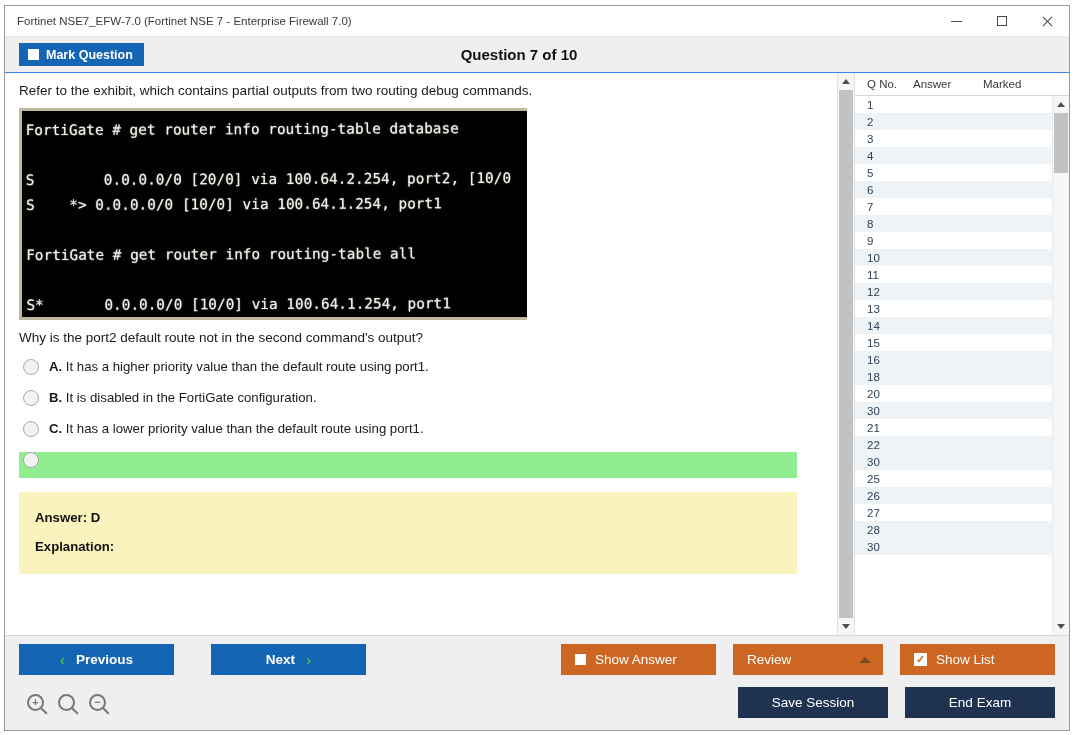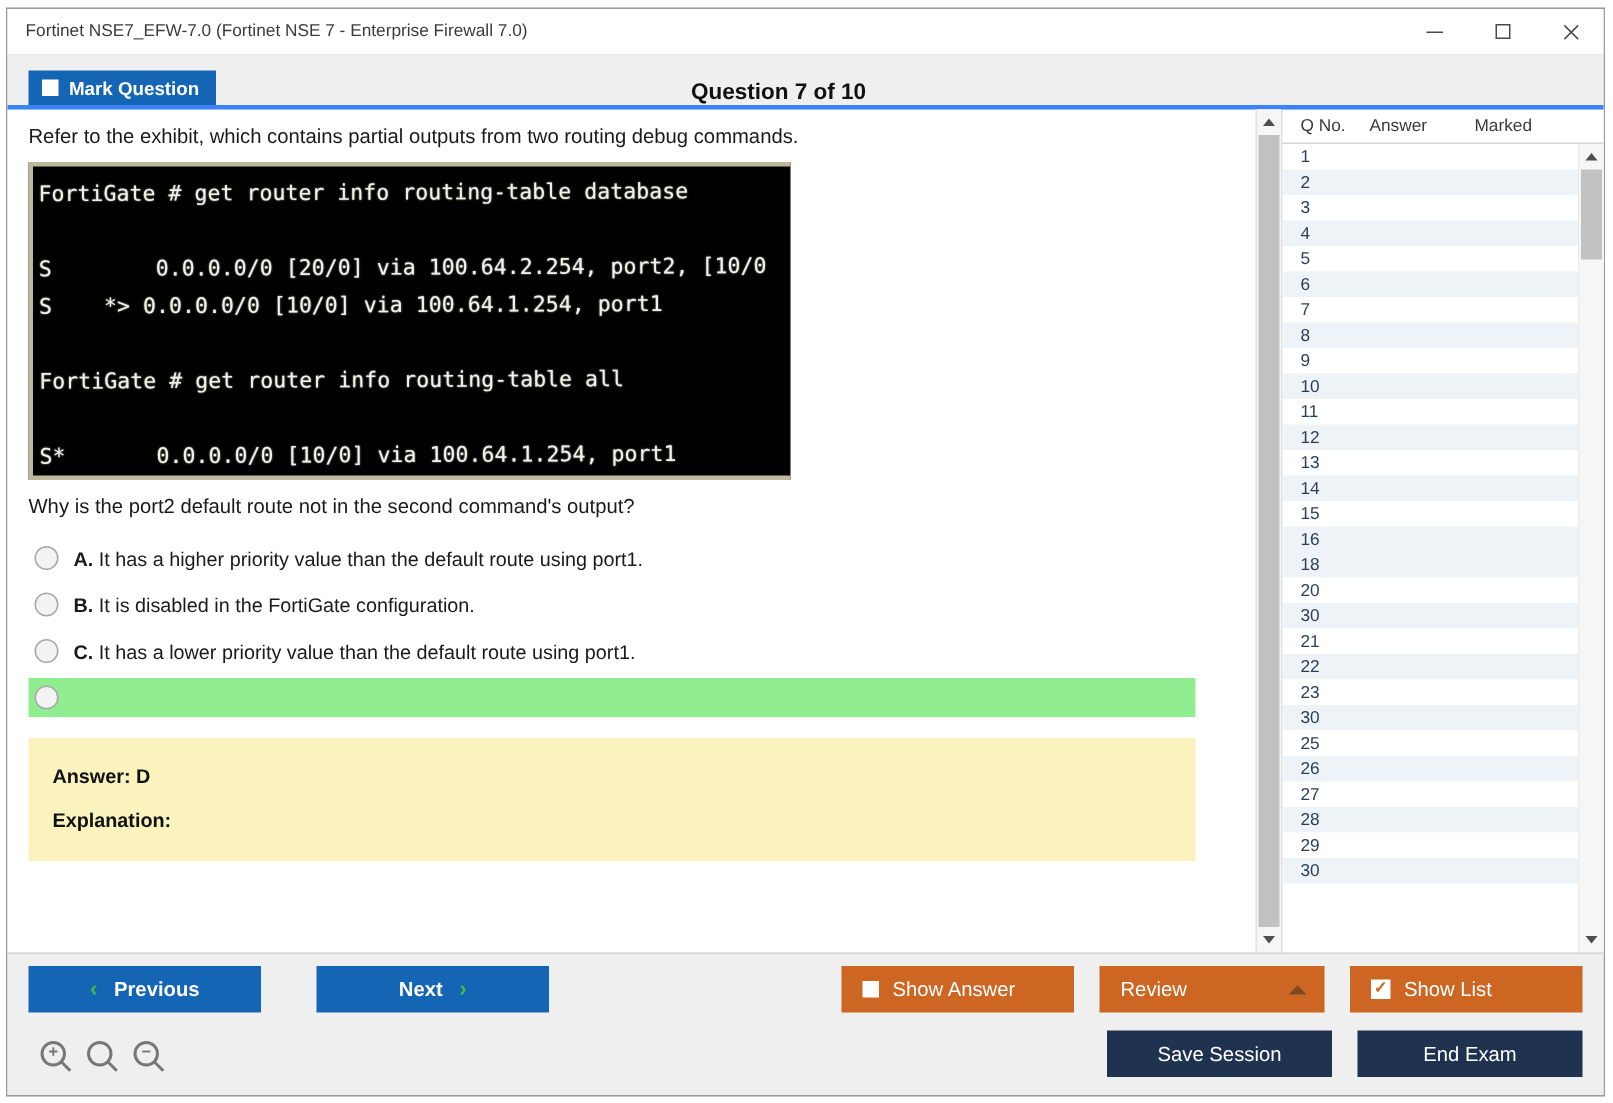--- a/index.html
+++ b/index.html
@@ -49,24 +49,24 @@
     width: 13px; height: 1px; background: #4a4a4a;
   }
   .glyph-close::before { transform: rotate(45deg); }
   .glyph-close::after  { transform: rotate(-45deg); }
 
   
   .headerbar {
     height: 36px;
     background: #efefef;
     display: flex;
-    align-items: flex-end;
+    align-items: center;
     position: relative;
     flex: 0 0 auto;
-    border-bottom: 3px solid #3b82f6;
+    border-bottom: 1px solid #3b82f6;
   }
   .mark-btn {
     margin-left: 14px;
     height: 23px;
     background: #1565b5;
     color: #ffffff;
     font-size: 12.5px;
     font-weight: bold;
     display: flex;
     align-items: center;
@@ -150,21 +150,21 @@
   .question-text {
     font-size: 13.5px;
     color: #1a1a1a;
     margin: 10px 0 14px 0;
   }
 
   
   .options { width: 820px; }
   .option-row {
     display: flex;
-    align-items: center;
+    align-items: flex-start;
     gap: 10px;
     height: 26px;
     margin-bottom: 5px;
     padding-left: 4px;
     cursor: pointer;
   }
   .option-row.correct { background: #90ee90; }
   .radio {
     width: 16px; height: 16px;
     border-radius: 50%;
@@ -561,25 +561,20 @@
             <div class="qrow">
               <div class="c1">21</div>
               <div class="c2"></div>
               <div class="c3"></div>
             </div>
             <div class="qrow alt">
               <div class="c1">22</div>
               <div class="c2"></div>
               <div class="c3"></div>
             </div>
-            <div class="qrow">
-              <div class="c1">23</div>
-              <div class="c2"></div>
-              <div class="c3"></div>
-            </div>
             <div class="qrow alt">
               <div class="c1">30</div>
               <div class="c2"></div>
               <div class="c3"></div>
             </div>
             <div class="qrow">
               <div class="c1">25</div>
               <div class="c2"></div>
               <div class="c3"></div>
             </div>
@@ -588,25 +583,20 @@
               <div class="c2"></div>
               <div class="c3"></div>
             </div>
             <div class="qrow">
               <div class="c1">27</div>
               <div class="c2"></div>
               <div class="c3"></div>
             </div>
             <div class="qrow alt">
               <div class="c1">28</div>
-              <div class="c2"></div>
-              <div class="c3"></div>
-            </div>
-            <div class="qrow">
-              <div class="c1">29</div>
               <div class="c2"></div>
               <div class="c3"></div>
             </div>
             <div class="qrow alt">
               <div class="c1">30</div>
               <div class="c2"></div>
               <div class="c3"></div>
             </div>
           </div>
         <div class="list-scroll">

